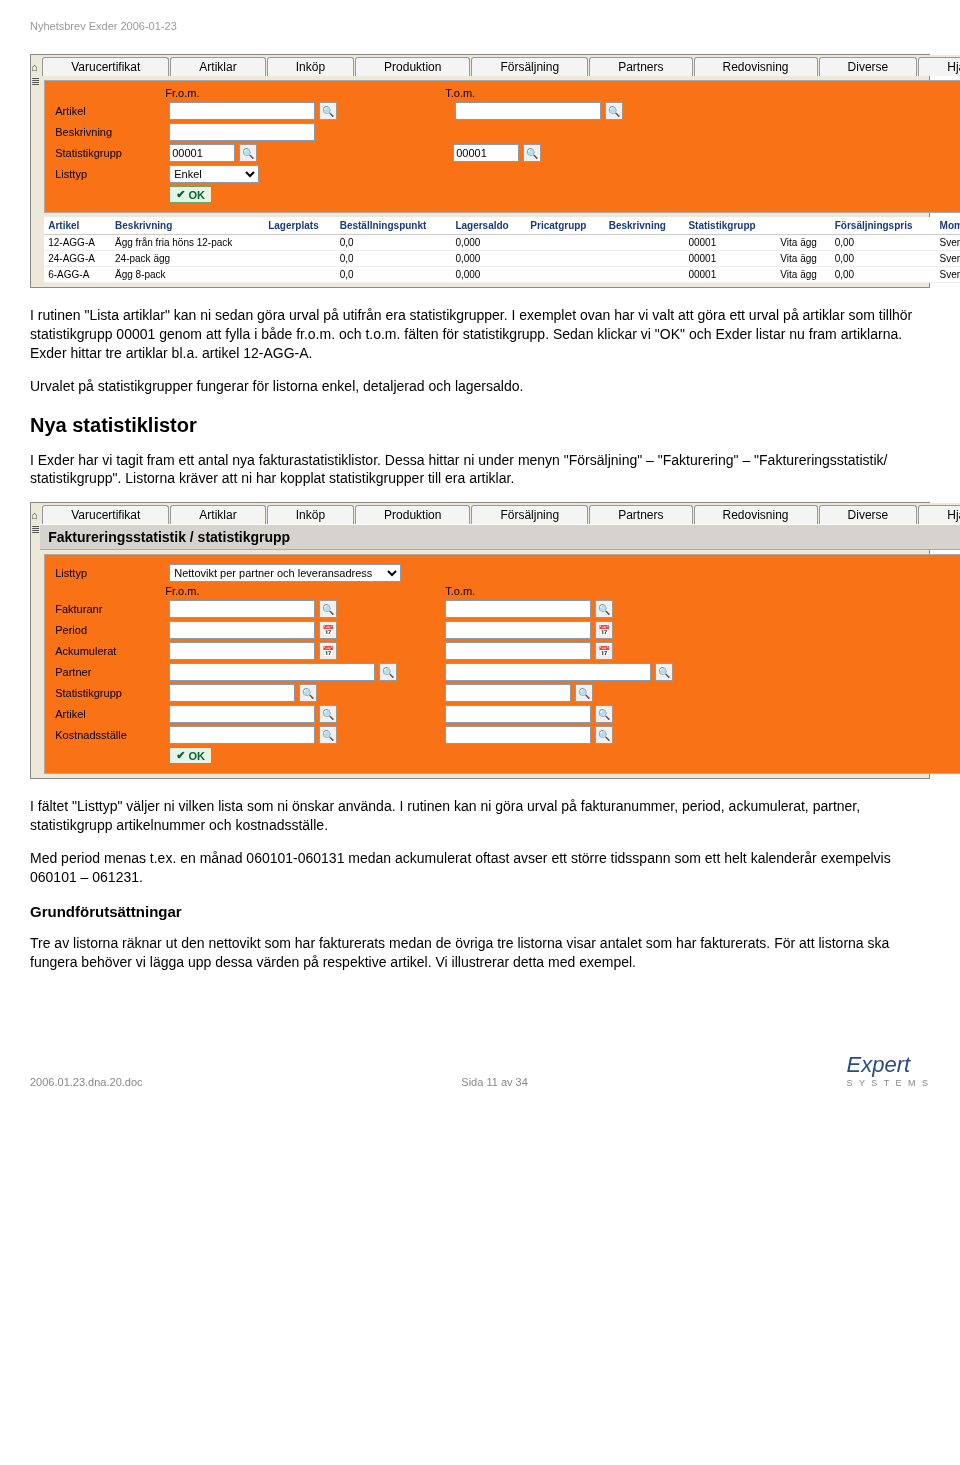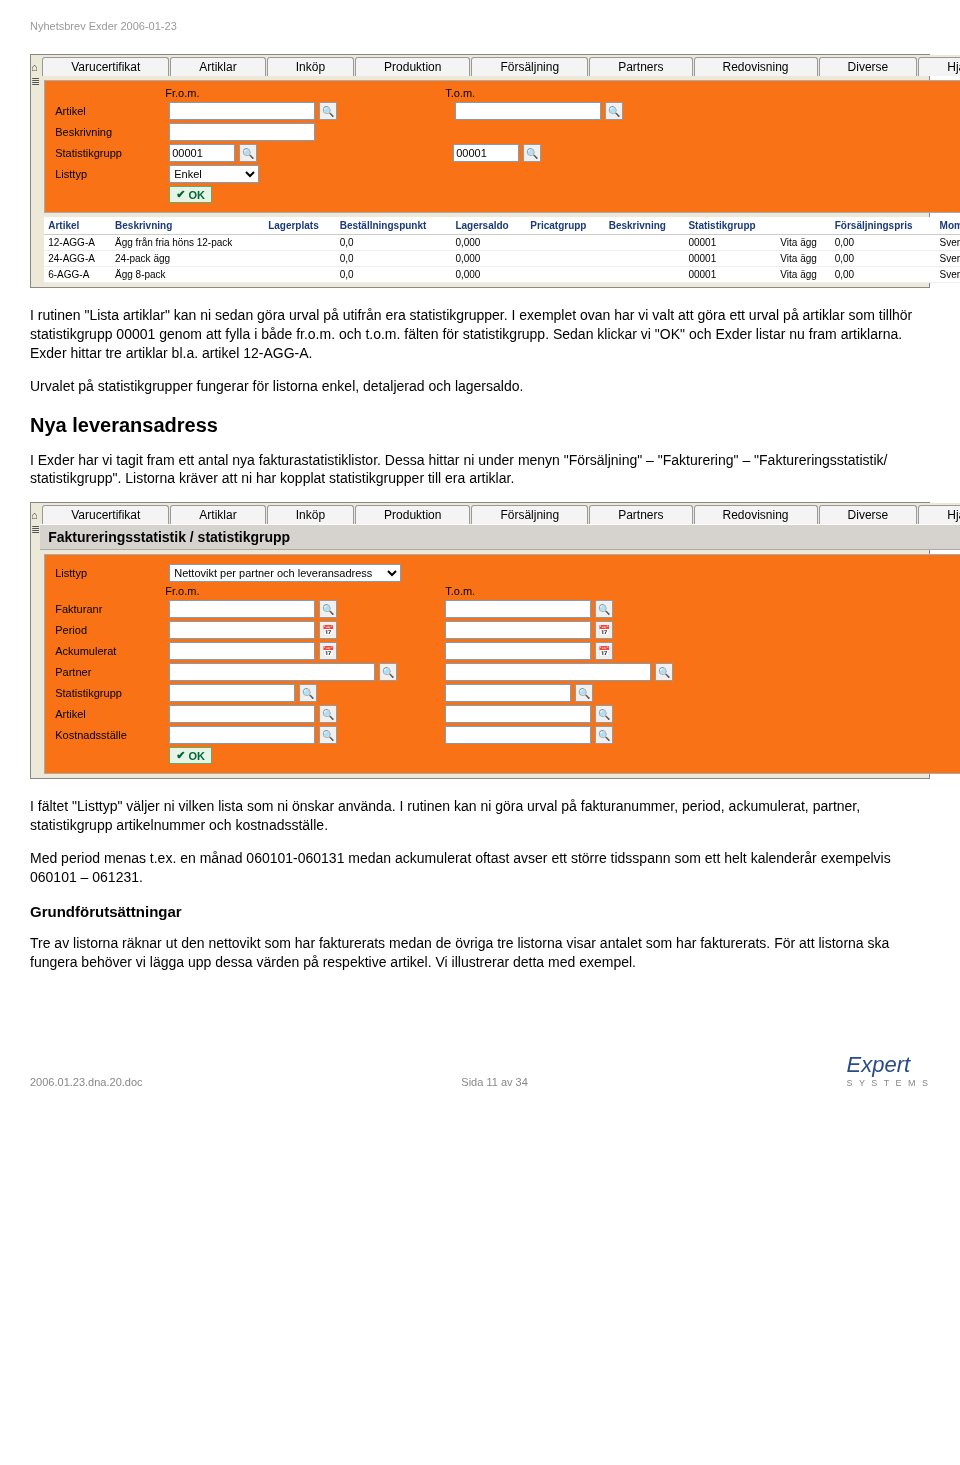--- a/index.html
+++ b/index.html
@@ -290,21 +290,21 @@
             </tr>
           </tbody>
       </table>
     </div>
   </div>
 </div>
 
 <p class="body-text">I rutinen "Lista artiklar" kan ni sedan göra urval på utifrån era statistikgrupper. I exemplet ovan har vi valt att göra ett urval på artiklar som tillhör statistikgrupp 00001 genom att fylla i både fr.o.m. och t.o.m. fälten för statistikgrupp. Sedan klickar vi "OK" och Exder listar nu fram artiklarna. Exder hittar tre artiklar bl.a. artikel 12-AGG-A.</p>
 <p class="body-text">Urvalet på statistikgrupper fungerar för listorna enkel, detaljerad och lagersaldo.</p>
 
-<h2 class="section">Nya leveransadress</h2>
+<h2 class="section">Nya statistiklistor</h2>
 <p class="body-text">I Exder har vi tagit fram ett antal nya fakturastatistiklistor. Dessa hittar ni under menyn "Försäljning" – "Fakturering" – "Faktureringsstatistik/ statistikgrupp". Listorna kräver att ni har kopplat statistikgrupper till era artiklar.</p>
 
 <div class="screenshot">
   <div class="ss-wrap">
     <div class="lefticons">
       <span>⌂</span>
       <span>≣</span>
     </div>
     <div class="ss-main">
       <div class="tabs">

